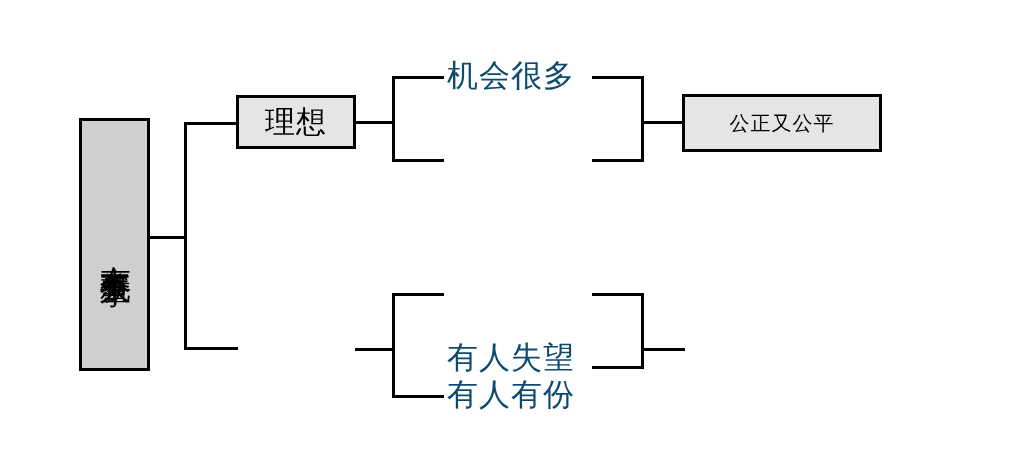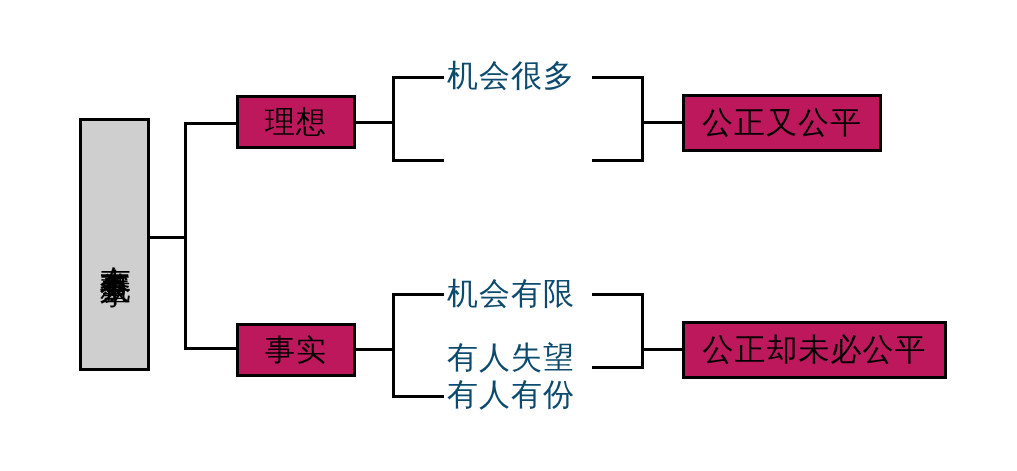--- a/index.html
+++ b/index.html
@@ -15,21 +15,21 @@
     width: 1017px;
     height: 471px;
     background: #ffffff;
     overflow: hidden;
   }
   
   .node {
     position: absolute;
     box-sizing: border-box;
     border: 3px solid #000000;
-    background: #be185d;
+    background: #e5e5e5;
     display: flex;
     align-items: center;
     justify-content: center;
     text-align: center;
     color: #000000;
     line-height: 1.05;
     white-space: nowrap;
   }
   .node-root {
     left: 79px;
@@ -48,21 +48,21 @@
     width: 120px;
     height: 54px;
     font-size: 30px;
     letter-spacing: 1px;
   }
   .node-ideal  { left: 236px; top: 95px; }
   .node-fact   { left: 236px; top: 323px; }
 
   .node-result {
     height: 58px;
-    font-size: 31px;
+    font-size: 20px;
     letter-spacing: 1px;
   }
   .node-result-top    { left: 682px; top: 94px;  width: 200px; }
   .node-result-bottom { left: 682px; top: 321px; width: 265px; }
 
   
   .label {
     position: absolute;
     color: #0c4a6e;
     font-size: 31px;
@@ -94,21 +94,20 @@
   <div class="ln h" style="left:149px; top:236px; width:38px;"></div>
 
   <div class="ln v" style="left:184px; top:122px; height:228px;"></div>
 
   <div class="ln h" style="left:184px; top:122px; width:54px;"></div>
 
   <div class="ln h" style="left:184px; top:347px; width:54px;"></div>
 
   <div class="node node-level2 node-ideal">理想</div>
 
-  <div class="node node-level2 node-fact">事实</div>
 
   <div class="ln h" style="left:355px; top:121px; width:40px;"></div>
 
   <div class="ln v" style="left:392px; top:76px; height:86px;"></div>
 
   <div class="ln h" style="left:392px; top:76px; width:52px;"></div>
 
   <div class="ln h" style="left:392px; top:159px; width:52px;"></div>
 
   <div class="label label-a">机会很多</div>
@@ -124,29 +123,27 @@
   <div class="node node-result node-result-top">公正又公平</div>
 
   <div class="ln h" style="left:355px; top:348px; width:40px;"></div>
 
   <div class="ln v" style="left:392px; top:293px; height:105px;"></div>
 
   <div class="ln h" style="left:392px; top:293px; width:52px;"></div>
 
   <div class="ln h" style="left:392px; top:395px; width:52px;"></div>
 
-  <div class="label label-c">机会有限</div>
   <div class="label label-d">
     <div>有人失望</div>
     <div>有人有份</div>
   </div>
 
   <div class="ln h" style="left:592px; top:293px; width:52px;"></div>
 
   <div class="ln h" style="left:592px; top:366px; width:52px;"></div>
 
   <div class="ln v" style="left:641px; top:293px; height:76px;"></div>
 
   <div class="ln h" style="left:641px; top:348px; width:44px;"></div>
 
-  <div class="node node-result node-result-bottom">公正却未必公平</div>
 
 </div>
 
 </body></html>

